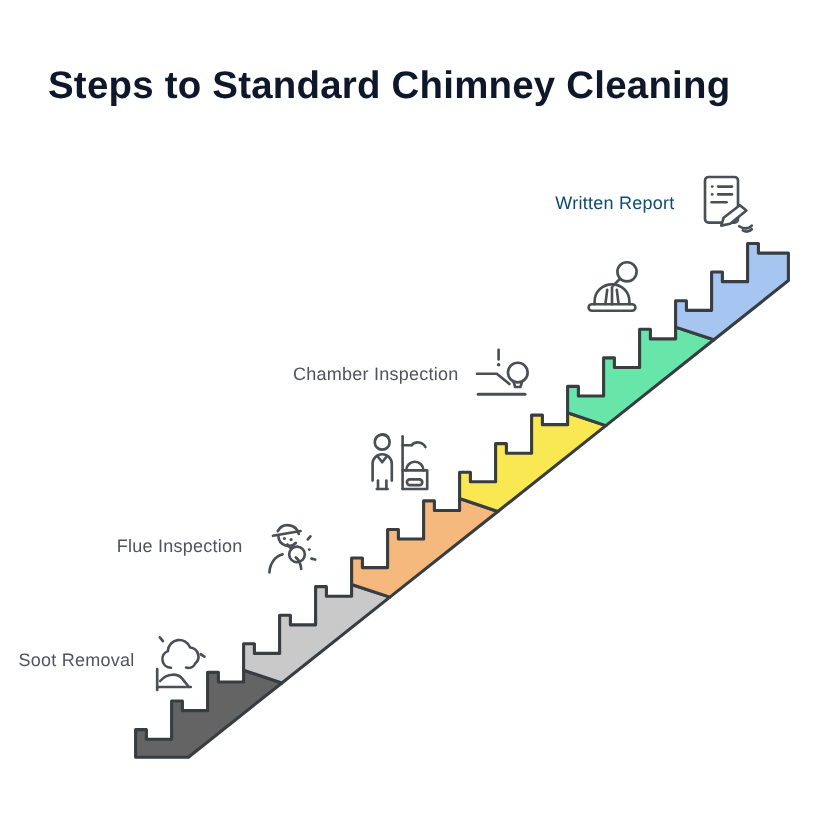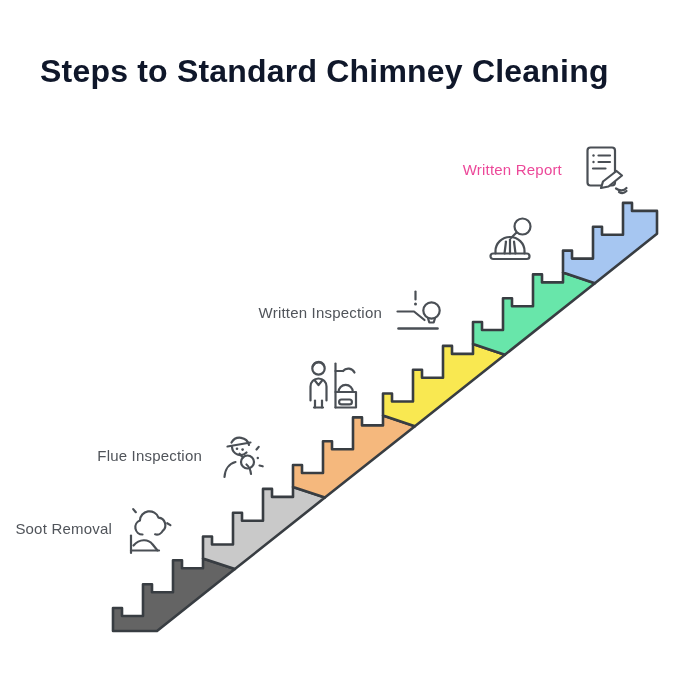--- a/index.html
+++ b/index.html
@@ -29,21 +29,21 @@
   <h1 class="page-title">Steps to Standard Chimney Cleaning</h1>
   <svg id="stairs" width="681" height="681" viewBox="0 0 681 681">
       <polygon points="157.0,631.0 113.0,631.0 113.0,608.0 122.0,608.0 122.0,616.0 143.0,616.0 143.0,584.2 152.0,584.2 152.0,592.2 173.0,592.2 173.0,560.3 182.0,560.3 182.0,568.3 203.0,568.3 203.0,558.5 234.9,569.1" fill="#646464" stroke="#383d42" stroke-width="2.6" stroke-linejoin="round"></polygon>
       <polygon points="234.9,569.1 203.0,558.5 203.0,536.5 212.0,536.5 212.0,544.5 233.0,544.5 233.0,512.7 242.0,512.7 242.0,520.7 263.0,520.7 263.0,488.9 272.0,488.9 272.0,496.9 293.0,496.9 293.0,487.0 324.9,497.6" fill="#c9c9c9" stroke="#383d42" stroke-width="2.6" stroke-linejoin="round"></polygon>
       <polygon points="324.9,497.6 293.0,487.0 293.0,465.0 302.0,465.0 302.0,473.0 323.0,473.0 323.0,441.2 332.0,441.2 332.0,449.2 353.0,449.2 353.0,417.4 362.0,417.4 362.0,425.4 383.0,425.4 383.0,415.5 414.9,426.2" fill="#f5b87d" stroke="#383d42" stroke-width="2.6" stroke-linejoin="round"></polygon>
       <polygon points="414.9,426.2 383.0,415.5 383.0,393.5 392.0,393.5 392.0,401.5 413.0,401.5 413.0,369.7 422.0,369.7 422.0,377.7 443.0,377.7 443.0,345.9 452.0,345.9 452.0,353.9 473.0,353.9 473.0,344.0 504.9,354.7" fill="#f9e851" stroke="#383d42" stroke-width="2.6" stroke-linejoin="round"></polygon>
       <polygon points="504.9,354.7 473.0,344.0 473.0,322.0 482.0,322.0 482.0,330.0 503.0,330.0 503.0,298.2 512.0,298.2 512.0,306.2 533.0,306.2 533.0,274.4 542.0,274.4 542.0,282.4 563.0,282.4 563.0,272.6 594.9,283.2" fill="#68e6aa" stroke="#383d42" stroke-width="2.6" stroke-linejoin="round"></polygon>
       <polygon points="594.9,283.2 563.0,272.6 563.0,250.6 572.0,250.6 572.0,258.6 593.0,258.6 593.0,226.7 602.0,226.7 602.0,234.7 623.0,234.7 623.0,202.9 632.0,202.9 632.0,210.9 653.0,210.9 657.0,210.9 657.0,233.8" fill="#a6c6f1" stroke="#383d42" stroke-width="2.6" stroke-linejoin="round"></polygon>
     </svg>
   <div id="rows">
-      <div class="step-row" style="top: 499px; right: 501px;">
+      <div class="step-row" style="top: 521px; right: 501px;">
         <span class="step-label" style="color: rgb(80, 84, 90);">Soot Removal</span>
         <span class="step-icon" style="color: rgb(74, 79, 85);">
           <svg width="58" height="58" viewBox="0 0 58 58" fill="none" stroke="currentColor" stroke-width="2.2" stroke-linecap="round" stroke-linejoin="round">
             <path d="M20.5,35.5 a7.2,7.2 0 0 1 -2.6,-13.9 a9.6,9.6 0 0 1 18.6,-3 a7.6,7.6 0 0 1 4.2,13.3 a6.4,6.4 0 0 1 -7.6,3.4"></path>
             <path d="M13.8,13.2 l-2.6,-3.1"></path>
             <path d="M45.2,24.2 l3.2,1.9"></path>
             <path d="M9,36.5 v17.5"></path>
             <path d="M9,51.5 h28"></path>
             <path d="M11.5,46.5 c6,-7 15,-6.6 19,-1.2 l4.8,6"></path>
           </svg>
@@ -81,21 +81,21 @@
             <path d="M33.5,8.5 v44"></path>
             <path d="M33.5,16 h7.5"></path>
             <path d="M41,16 a7,7 0 0 1 11.5,1.5"></path>
             <path d="M36.5,37 a7.2,7.2 0 0 1 14.4,0"></path>
             <path d="M33.5,37 h20.5 v15.5 h-20.5"></path>
             <path d="M39.5,44.5 h8 a2.4,2.4 0 0 1 0,4.8 h-8 a2.4,2.4 0 0 1 0,-4.8"></path>
           </svg>
         </span>
       </div>
       <div class="step-row" style="top: 283.87px; right: 231px;">
-        <span class="step-label" style="color: rgb(80, 84, 90);">Written Inspection</span>
+        <span class="step-label" style="color: rgb(80, 84, 90);">Chamber Inspection</span>
         <span class="step-icon" style="color: rgb(74, 79, 85);">
           <svg width="58" height="58" viewBox="0 0 58 58" fill="none" stroke="currentColor" stroke-width="2.2" stroke-linecap="round" stroke-linejoin="round">
             <path d="M23.5,7.5 v8"></path>
             <circle cx="23.5" cy="20" r="1.5" fill="currentColor" stroke="none"></circle>
             <path d="M5.5,27.5 h16.5 l10.5,8.5"></path>
             <circle cx="39.5" cy="26.5" r="8.2"></circle>
             <path d="M36,34.2 l1.3,4.3 h4.4 l1.3,-4.3"></path>
             <path d="M6.5,44.5 h39" stroke-width="2.6"></path>
           </svg>
         </span>
@@ -107,21 +107,21 @@
             <path d="M34.5,20.5 l-5.5,5.5"></path>
             <path d="M13.5,41.5 v-2.5 a14.5,14 0 0 1 29,0 v2.5"></path>
             <path d="M24,29.5 l-1.5,12"></path>
             <path d="M28,27.5 v14"></path>
             <path d="M32,29.5 l1.5,12"></path>
             <rect x="8.5" y="41.5" width="39" height="5.5" rx="2.75"></rect>
           </svg>
         </span>
       </div>
       <div class="step-row" style="top: 140.89px; right: 51px;">
-        <span class="step-label" style="color: #ec4899;">Written Report</span>
+        <span class="step-label" style="color: #0c4a6e;">Written Report</span>
         <span class="step-icon" style="color: rgb(74, 79, 85);">
           <svg width="58" height="58" viewBox="0 0 58 58" fill="none" stroke="currentColor" stroke-width="2.2" stroke-linecap="round" stroke-linejoin="round">
             <rect x="15.5" y="6.5" width="27.5" height="38" rx="3"></rect>
             <circle cx="21.5" cy="14.5" r="1.2" fill="currentColor" stroke="none"></circle>
             <circle cx="21.5" cy="21" r="1.2" fill="currentColor" stroke="none"></circle>
             <path d="M26.5,14.5 h11.5"></path>
             <path d="M26.5,21 h11.5"></path>
             <path d="M21,27.5 h12.5"></path>
             <path d="M29,47 l2,-6.5 L44.5,30 l5.5,4.5 L36.5,45.5 l-7.5,1.5 z" fill="#ffffff"></path>
             <path d="M44,47.5 c3.5,2.5 8,2.5 10.5,-0.5"></path>

